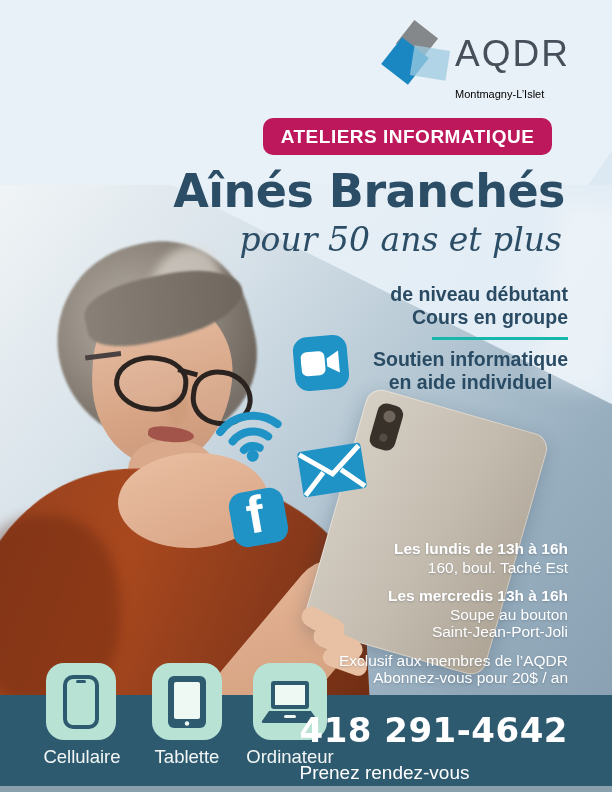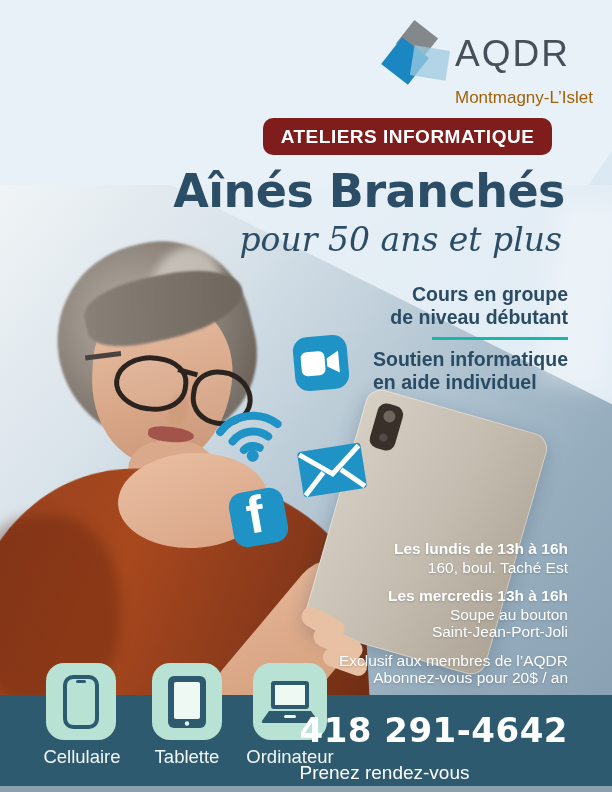--- a/index.html
+++ b/index.html
@@ -64,35 +64,35 @@
   .f2{left:312px;top:448px;width:52px;height:20px;transform:rotate(24deg);}
   .f3{left:322px;top:468px;width:46px;height:18px;transform:rotate(20deg);}
 
   
   .logo-squares{left:388px;top:26px;width:64px;height:64px;}
   .sq{position:absolute;}
   .sq-gray{left:14px;top:0;width:30px;height:30px;background:#85888b;transform:rotate(38deg);}
   .sq-blue{left:0;top:18px;width:34px;height:34px;background:#1a87c2;transform:rotate(38deg);}
   .sq-light{left:24px;top:22px;width:36px;height:30px;background:#9dcbe0;opacity:.75;transform:rotate(9deg);}
   .logo-name{left:455px;top:33px;font-size:37px;letter-spacing:2px;color:#45505a;}
-  .logo-region{left:455px;top:88px;font-size:17px;color:#a16207;}
-
-  
-  .banner{left:263px;top:118px;width:289px;height:37px;background:#7f1d1d;border-radius:10px;
+  .logo-region{left:455px;top:88px;font-size:11px;color:#000000;}
+
+  
+  .banner{left:263px;top:118px;width:289px;height:37px;background:#be185d;border-radius:10px;
           display:flex;align-items:center;justify-content:center;}
   .banner span{color:#ffffff;font-weight:bold;font-size:19px;letter-spacing:.5px;}
   .title{right:47px;top:164px;font-size:46px;font-weight:800;color:#2c4d66;letter-spacing:-.5px;
          font-family:"DejaVu Sans",sans-serif;}
   .subtitle{right:50px;top:220px;font-size:33px;font-style:italic;color:#2c4d66;
             font-family:"DejaVu Serif",serif;}
 
   .services{right:44px;top:283px;text-align:right;color:#2a4b64;font-weight:bold;
             font-size:19.5px;line-height:23px;}
   .divider{right:44px;top:337px;width:136px;height:3px;background:#17b7ab;}
-  .services2{right:44px;top:348px;text-align:left;color:#2a4b64;font-weight:bold;
+  .services2{right:44px;top:348px;text-align:center;color:#2a4b64;font-weight:bold;
              font-size:19.5px;line-height:23px;}
 
   
   .fi{z-index:3;}
   .icon-video{left:294px;top:336px;width:54px;height:54px;background:#1f93c6;border-radius:14px;
               transform:rotate(-5deg);display:flex;align-items:center;justify-content:center;}
   .icon-wifi{left:212px;top:394px;width:74px;height:70px;transform:rotate(-8deg);}
   .icon-envelope{left:300px;top:447px;width:64px;height:46px;background:#1f93c6;border-radius:4px;
                  transform:rotate(-9deg);overflow:hidden;}
   .icon-facebook{left:231px;top:490px;width:55px;height:55px;background:#1f93c6;border-radius:14px;
@@ -165,22 +165,22 @@
   <div class="abs logo-name">AQDR</div>
   <div class="abs logo-region">Montmagny-L’Islet</div>
 
   <div class="abs banner">
     <span>ATELIERS INFORMATIQUE</span>
   </div>
   <div class="abs title">Aînés Branchés</div>
   <div class="abs subtitle">pour 50 ans et plus</div>
 
   <div class="abs services">
+    <div>de niveau débutant</div>
     <div>Cours en groupe</div>
-    <div>de niveau débutant</div>
   </div>
   <div class="abs divider"></div>
   <div class="abs services2">
     <div>Soutien informatique</div>
     <div>en aide individuel</div>
   </div>
 
   <div class="abs fi icon-video">
     <svg width="40" height="28" viewBox="0 0 40 28">
       <rect x="0" y="2" width="24" height="24" rx="6" fill="#ffffff"></rect>

